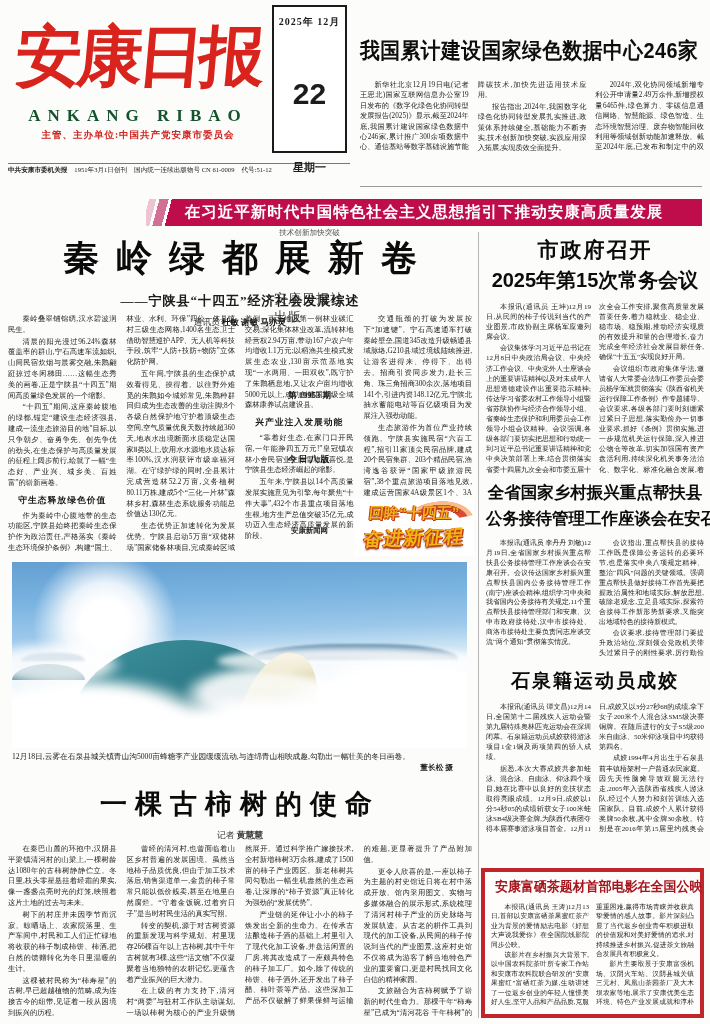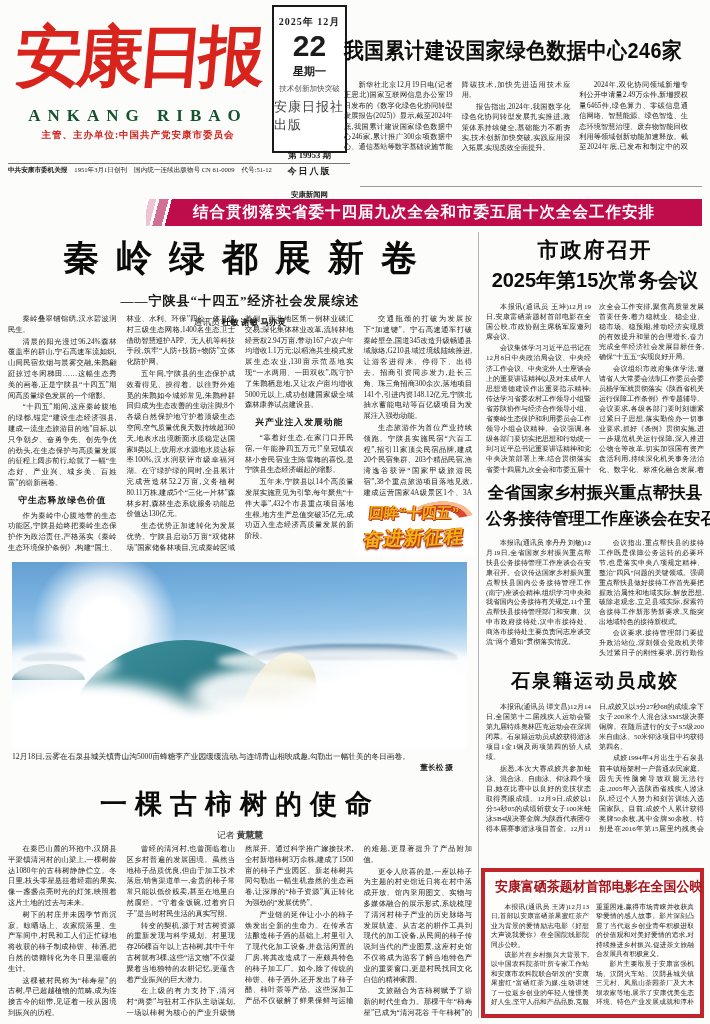--- a/index.html
+++ b/index.html
@@ -16,32 +16,32 @@
     font-size:66px; letter-spacing:-5px; line-height:100px; white-space:nowrap;
     transform: skewX(-5deg); display:block;
   }
   .logo-latin { color:#14532d; font-weight:bold; font-size:17px; letter-spacing:7px; font-family:"Liberation Serif",serif; }
   .logo-org { color:#cf2420; font-weight:bold; font-size:9.5px; margin-top:3px; letter-spacing:1px;font-family:Liberation Serif, serif; }
   .mast-rule { position:absolute; left:8px; top:163px; width:342px; border-top:1px solid #777; padding-top:2px;
     font-size:6.6px; color:#222; display:flex; gap:7px; white-space:nowrap; }
   .mast-rule .seg1 { font-weight:bold; }
   
   .datebox { position:absolute; left:272px; top:5px; width:75px; height:148px; border:2px solid #1a1a1a;
-    display:flex; flex-direction:column; align-items:center; padding-top:8px; background:#fff; }
+    display:flex; flex-direction:column; align-items:center; padding-top:8px; background:#fff;gap:48px; }
   .db-month { font-size:10px; font-weight:bold; letter-spacing:1px; }
   .db-day { font-size:30px; font-weight:bold; font-family:"Liberation Sans",sans-serif; line-height:34px; }
   .db-week { font-size:11px; font-weight:bold; margin-top:1px; }
   .db-lunar { font-size:7.6px; color:#555; margin-top:5px; white-space:nowrap; }
   .db-pub { font-size:13px; color:#444; margin-top:4px; letter-spacing:1px; }
   .db-issue { font-size:8.6px; font-weight:bold; margin-top:16px; }
   .db-pages { font-size:9px; font-weight:bold; margin-top:3px; letter-spacing:2px; }
   .db-site { font-size:7.4px; font-weight:bold; margin-top:12px; }
   .db-url { font-size:7.2px; margin-top:2px; }
   
-  .topstory { position:absolute; left:344px; top:36px; width:344px; }
+  .topstory { position:absolute; left:360px; top:36px; width:344px; }
   .topstory h1 { font-family:"Liberation Sans",sans-serif; font-size:22px; font-weight:bold; white-space:nowrap;
     transform:scaleX(0.9); transform-origin:left center; letter-spacing:0.5px; color:#0d0d0d; }
   .topstory .cols { margin-top:14px; height:78px; overflow:hidden;
     column-count:3; column-gap:9px; column-fill:auto;
     font-size:7.2px; line-height:10.4px; text-align:justify; }
   .top-rule { position:absolute; left:360px; top:186px; width:342px; border-top:1px solid #9a9a9a; }
   
   .banner { position:absolute; left:146px; top:199px; width:556px; height:27px;
     background: linear-gradient(105deg,#fff 0 3px,#eec3d2 3px 10px,#fff 10px 13px,#d26f95 13px 22px,#fff 22px 25px,#bf0d4c 25px 100%);
     color:#fff; font-family:"Liberation Sans",sans-serif; font-weight:bold; font-size:15.5px;
@@ -156,21 +156,21 @@
     <h1>我国累计建设国家绿色数据中心246家</h1>
     <div class="cols flow">
         <p>新华社北京12月19日电(记者王思北)国家互联网信息办公室19日发布的《数字化绿色化协同转型发展报告(2025)》显示,截至2024年底,我国累计建设国家绿色数据中心246家,累计推广300余项数据中心、通信基站等数字基础设施节能降碳技术,加快先进适用技术应用。</p>
         <p>报告指出,2024年,我国数字化绿色化协同转型发展扎实推进,政策体系持续健全,基础能力不断夯实,技术创新加快突破,实践应用深入拓展,实现质效全面提升。</p>
         <p>2024年,双化协同领域新增专利公开申请量2.49万余件,新增授权量6465件,绿色算力、零碳信息通信网络、智慧能源、绿色智造、生态环境智慧治理、废弃物智能回收利用等领域创新动能加速释放。截至2024年底,已发布和制定中的双化协同相关国家标准达170余项,覆盖数字产业绿色低碳发展、数字赋能传统行业转型升级、生态环境数字化治理、绿色智慧城市建设四类。</p>
       </div>
   </div>
   <div class="top-rule"></div>
 
   <div class="banner">
-    <span>结合贯彻落实省委十四届九次全会和市委五届十次全会工作安排</span>
+    <span>在习近平新时代中国特色社会主义思想指引下推动安康高质量发展</span>
   </div>
 
   <div class="lead">
     <h1>秦岭绿都展新卷</h1>
     <div class="sub">——宁陕县“十四五”经济社会发展综述</div>
     <div class="byline">
       <span>通讯员</span>
       <b>杜敏 谢敏 马亦灵</b>
     </div>
   </div>
@@ -194,21 +194,21 @@
     <div class="l1">回眸“十四五”</div>
     <div class="l2">奋进新征程</div>
   </div>
 
   <div class="vdivider"></div>
 
   <div class="rart gov" style="top:236px;">
     <div class="h h1">市政府召开</div>
     <div class="h h2">2025年第15次常务会议</div>
     <div class="rcols flow">
-        <p>本报讯(通讯员 王坤)12月19日,安康富硒茶题材首部电影在全国公映,市政协副主席杨军应邀列席会议。</p>
+        <p>本报讯(通讯员 王坤)12月19日,从民间的柿子传说到当代的产业图景,市政协副主席杨军应邀列席会议。</p>
         <p>会议集体学习习近平总书记在12月8日中央政治局会议、中央经济工作会议、中央党外人士座谈会上的重要讲话精神以及对未成年人思想道德建设作出重要指示精神;传达学习省委农村工作领导小组暨省苏陕协作与经济合作领导小组、省秦岭生态保护和利用委员会工作领导小组会议精神。会议强调,各级各部门要切实把思想和行动统一到习近平总书记重要讲话精神和党中央决策部署上来,结合贯彻落实省委十四届九次全会和市委五届十次全会工作安排,聚焦高质量发展首要任务,着力稳就业、稳企业、稳市场、稳预期,推动经济实现质的有效提升和量的合理增长,奋力完成全年经济社会发展目标任务,确保“十五五”实现良好开局。</p>
         <p>会议组织市政府集体学法,邀请省人大常委会法制工作委员会委员杨学军就贯彻落实《陕西省机关运行保障工作条例》作专题辅导。会议要求,各级各部门要时刻绷紧过紧日子思想,落实勤俭办一切事业要求,抓好《条例》贯彻实施,进一步规范机关运行保障,深入推进公物仓等改革,切实加强国有资产盘活利用,持续深化机关事务法治化、数字化、标准化融合发展,着力促进节约型机关和效能型政府建设。</p>
       </div>
   </div>
 
   <div class="rart recep" style="top:482px;">
     <div class="h h1">全省国家乡村振兴重点帮扶县</div>
     <div class="h h2">公务接待管理工作座谈会在安召开</div>
     <div class="rcols flow">
         <p>本报讯(通讯员 李丹丹 刘敏)12月19日,全省国家乡村振兴重点帮扶县公务接待管理工作座谈会在安康召开。会议传达国家乡村振兴重点帮扶县国内公务接待管理工作(南宁)座谈会精神,组织学习中央和我省国内公务接待有关规定,11个重点帮扶县接待管理部门和安康、汉中市政府接待处,汉中市接待处、商洛市接待处主要负责同志座谈交流“两个通知”贯彻落实情况。</p>

